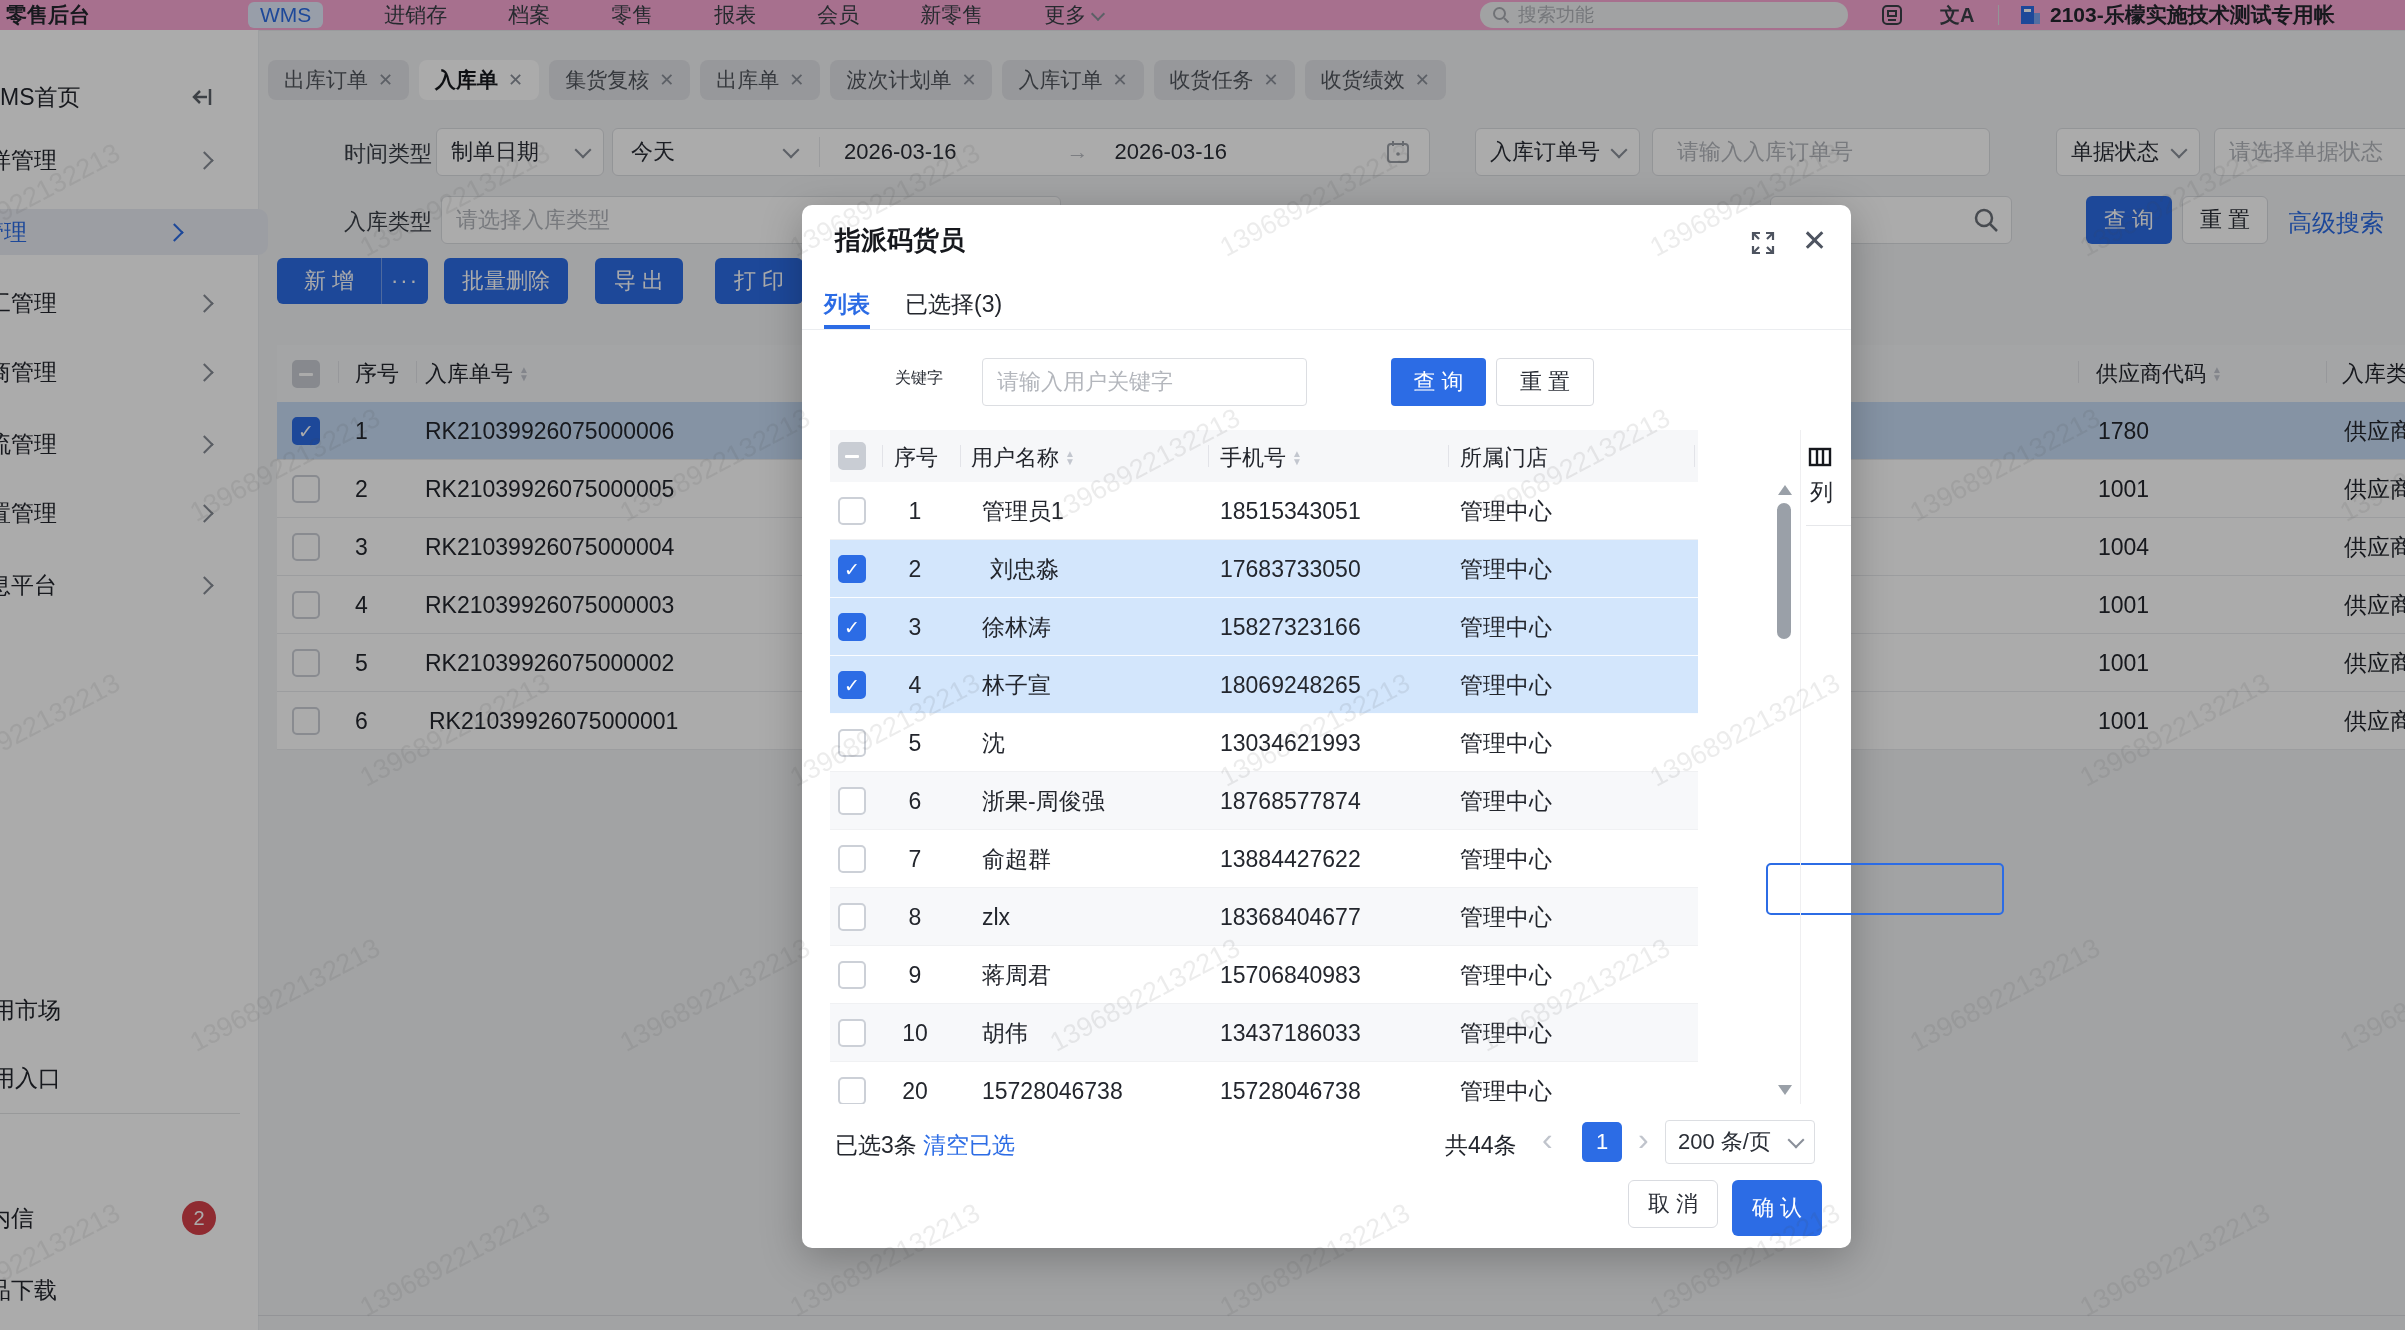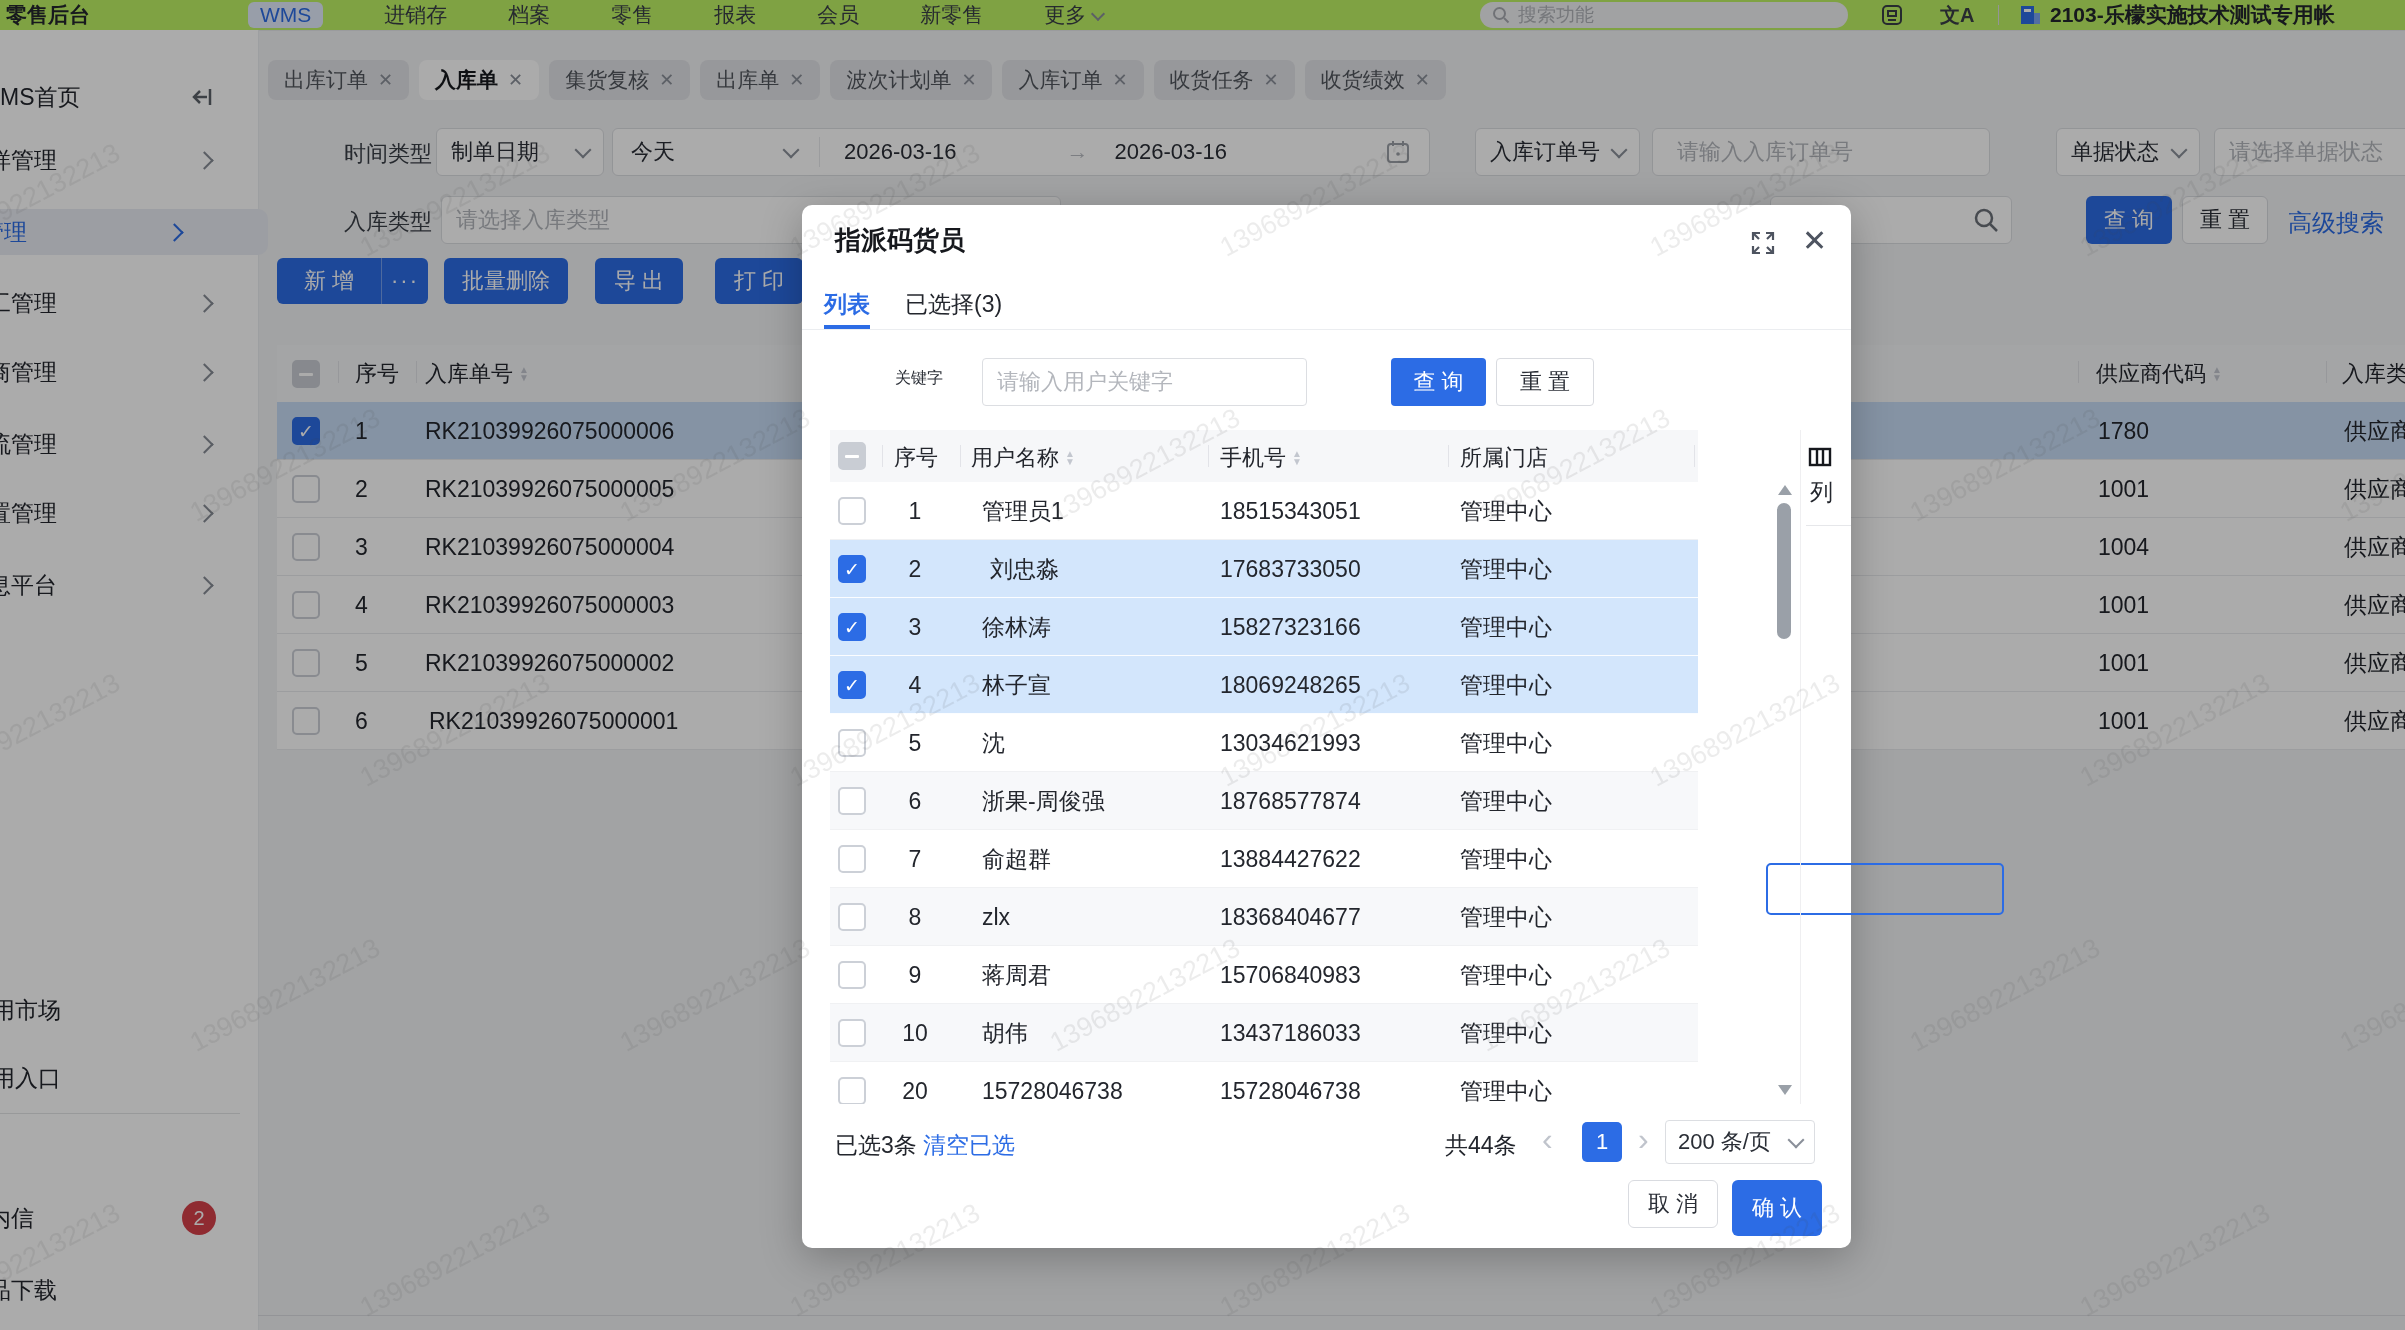--- a/index.html
+++ b/index.html
@@ -3,21 +3,21 @@
 <meta charset="utf-8">
 <style>
   html,body{margin:0;padding:0;background:#888;}
   #stage{position:relative;width:2405px;height:1330px;overflow:hidden;
          font-family:"Liberation Sans","DejaVu Sans",sans-serif;color:#1d2129;
          background:#f2f3f5;}
   .abs{position:absolute;}
   .flexc{display:flex;align-items:center;}
 
   
-  #topnav{left:0;top:0;width:2405px;height:30px;background:#bef264;border-bottom:1px solid #e6e7ea;z-index:1;}
+  #topnav{left:0;top:0;width:2405px;height:30px;background:#f9a8d4;border-bottom:1px solid #e6e7ea;z-index:1;}
   #brand{left:6px;top:0;height:30px;line-height:30px;font-size:21px;font-weight:bold;color:#23262d;}
   #nav-items{left:248px;top:0;height:30px;gap:61px;}
   .nav-item{font-size:21px;color:#3a3f47;white-space:nowrap;}
   .nav-pill{background:#e3ecfd;color:#2c6ce5;padding:1px 12px;border-radius:6px;}
   #nav-more{display:flex;align-items:center;gap:7px;}
   #nav-search{left:1480px;top:2px;width:368px;height:26px;background:#f1f2f4;border-radius:13px;
               display:flex;align-items:center;gap:8px;padding-left:12px;box-sizing:border-box;}
   #nav-search .ph{font-size:19px;color:#b0b3b8;}
   .nav-ico{color:#3a3f47;}
   #ico-print{left:1880px;top:3px;}

